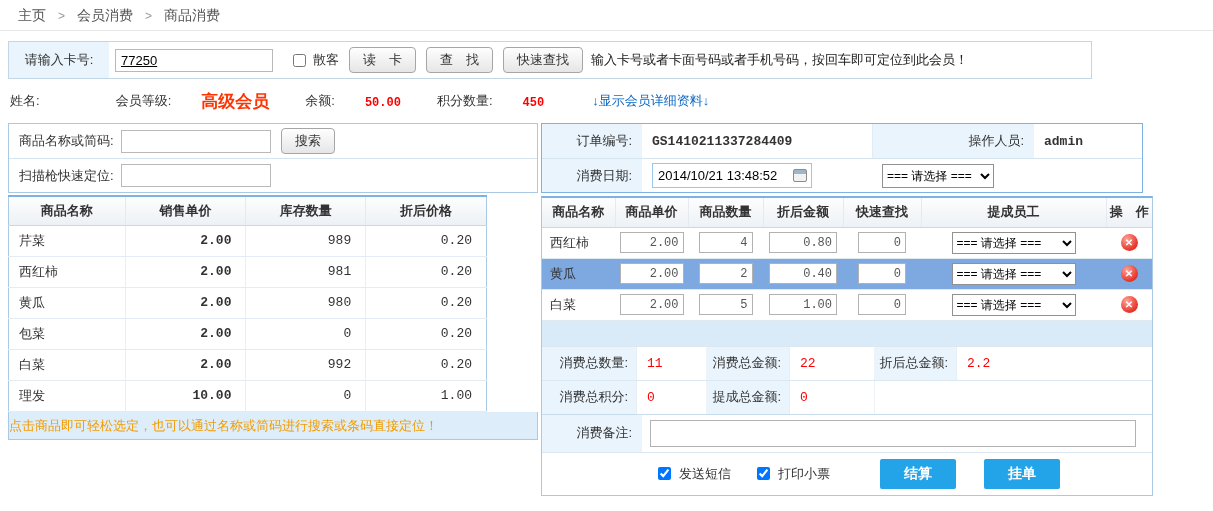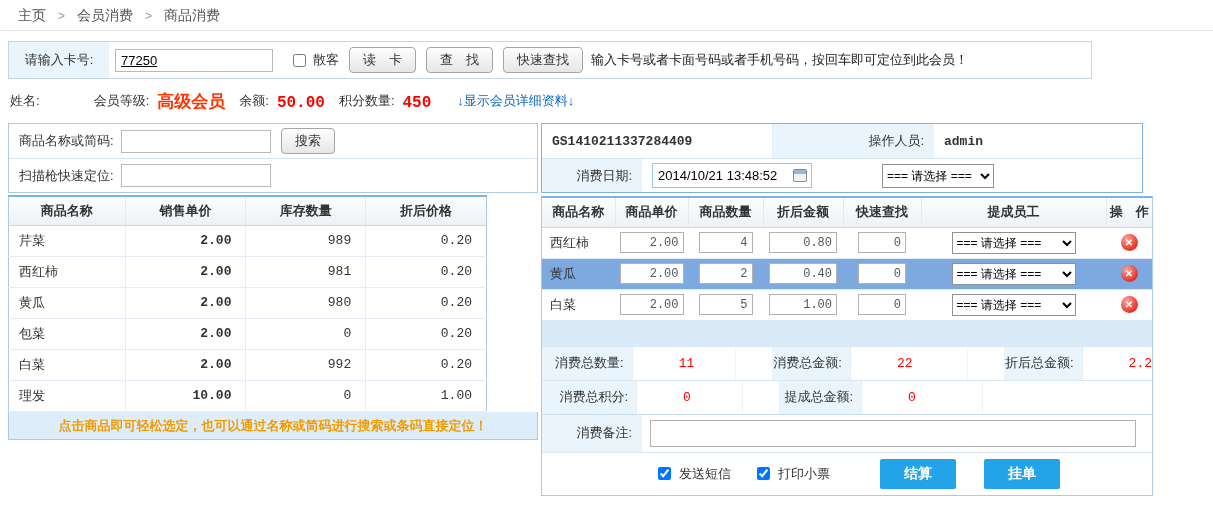--- a/index.html
+++ b/index.html
@@ -23,24 +23,24 @@
   .card-input { width: 158px; height: 23px; margin-left: 6px;
     border: 1px solid #b9b9b9; padding: 0 5px; font-size: 13px; text-decoration: underline; }
   .guest-wrap { display: flex; align-items: center; margin-left: 16px; }
   .guest-wrap label { margin-left: 4px; }
   .gbtn { margin-left: 10px; height: 26px; padding: 0 13px; white-space: pre;
     background: linear-gradient(#fefefe, #e6e6e6); border: 1px solid #a6a6a6;
     border-radius: 4px; font-size: 13px; color: #333; cursor: pointer; }
   .hint { margin-left: 8px; font-size: 13px; color: #222; }
 
   
-  .member-row { margin: 9px 0 0 10px; height: 26px; display: flex; align-items: center; }
+  .member-row { margin: 9px 0 0 10px; height: 26px; display: flex; align-items: center; gap: 22px; }
   .lv-label { margin-left: 54px; }
   .level-val { color: #ff3300; font-size: 17px; font-weight: bold; margin: 0 14px 0 8px; }
-  .red-val { color: #f00; font-weight: bold; font-size: 16px; margin: 4px 14px 0 8px; }
+  .red-val { color: #f00; font-weight: bold; font-size: 12px; margin: 4px 14px 0 8px; }
   .detail-link { color: #0d68c1; margin-left: 12px; cursor: pointer; }
 
   
   .main { display: flex; align-items: flex-start; margin: 9px 0 0 8px; gap: 3px; }
 
   
   .left-panel { width: 530px; }
   .search-box { border: 1px solid #aac9e2; }
   .srow { height: 34px; display: flex; align-items: center; }
   .srow + .srow { border-top: 1px solid #d6e4f0; }
@@ -55,21 +55,21 @@
     font-size: 13px; font-weight: bold; color: #333; font-family: Liberation Mono, monospace; }
   th:last-child { border-right: none; }
   .ltable td { height: 31px; border-bottom: 1px solid #e3ecf4;
     border-right: 1px solid #ededed; color: #333; }
   .ltable td:last-child { border-right: none; }
   .name-cell { padding-left: 10px; text-align: left; }
   .rnum { text-align: right; padding-right: 14px; }
   .bold { font-weight: bold; }
   .red { color: #e60000; }
   .note { border: 1px solid #aac9e2; border-top: none; height: 28px; background: #ddeefa;
-    color: #f29b00; text-align: center; line-height: 27px; font-size: 13px; font-weight: bold; }
+    color: #f29b00; text-align: left; line-height: 27px; font-size: 13px; }
 
   
   .right-panel { width: 614px; }
   .info-box { border: 1px solid #7eb2e3; width: 602px; }
   .irow { height: 34px; display: flex; align-items: center; }
   .irow + .irow { border-top: 1px solid #d6e4f0; }
   .ilabel { width: 100px; align-self: stretch; background: #e9f4fc;
     display: flex; align-items: center; justify-content: flex-end; padding-right: 10px; }
   .ilabel.second { width: 162px; border-left: 1px solid #e2ecf5; }
   .ival { width: 230px; padding-left: 10px; font-weight: bold; font-size: 13px; }
@@ -91,21 +91,21 @@
   .cell-input { height: 21px; border: 1px solid #b2b2b2; text-align: right;
     padding-right: 4px; font-size: 12px; color: #555; }
   .w-price { width: 64px; } .w-qty { width: 54px; } .w-amt { width: 68px; } .w-pts { width: 48px; }
   .row-select { width: 124px; height: 22px; }
   .del-btn { width: 17px; height: 17px; border-radius: 50%; border: none; cursor: pointer;
     background: radial-gradient(circle at 35% 30%, #ffa39a, #e63226 70%);
     color: #fff; font-size: 10px; font-weight: bold; line-height: 16px; padding: 0;
     display: inline-flex; align-items: center; justify-content: center; }
   .filler { height: 25px; background: #d9eaf8; }
 
-  .sum-row { display: flex; height: 34px; align-items: stretch; border-top: 1px solid #dbe7f1; gap: 36px; }
+  .sum-row { display: flex; height: 34px; align-items: stretch; border-top: 1px solid #dbe7f1; }
   .sum-label { background: #e9f4fc; display: flex; align-items: center;
     justify-content: flex-end; padding-right: 8px; border-right: 1px solid #e6eef6; }
   .sum-val { display: flex; align-items: center; padding-left: 10px;
     color: #f00; font-weight: normal; border-right: 1px solid #eef3f8; }
   .w95 { width: 95px; } .w70 { width: 70px; } .w83 { width: 83px; }
   .w85 { width: 85px; } .w82 { width: 82px; } .grow { flex: 1; border-right: none; }
 
   .remark-row { display: flex; height: 38px; align-items: center; border-top: 1px solid #c9dcec; }
   .remark-label { width: 100px; align-self: stretch; background: #e9f4fc;
     display: flex; align-items: center; justify-content: flex-end; padding-right: 10px; }
@@ -219,20 +219,21 @@
           <td class="rnum num">1.00</td>
         </tr>
       </tbody>
     </table>
     <div class="note">点击商品即可轻松选定，也可以通过名称或简码进行搜索或条码直接定位！</div>
   </div>
 
   <div class="right-panel">
     <div class="info-box">
       <div class="irow">
+        <span class="ilabel">订单编号:</span>
         <span class="ival num">GS1410211337284409</span>
         <span class="ilabel second">操作人员:</span>
         <span class="ival2 bold num">admin</span>
       </div>
       <div class="irow">
         <span class="ilabel">消费日期:</span>
         <span class="ival" style="font-weight:normal;">
           <span class="date-wrap">
             <input class="date-input" value="2014/10/21 13:48:52" style="">
             <span class="cal-icon"></span>

